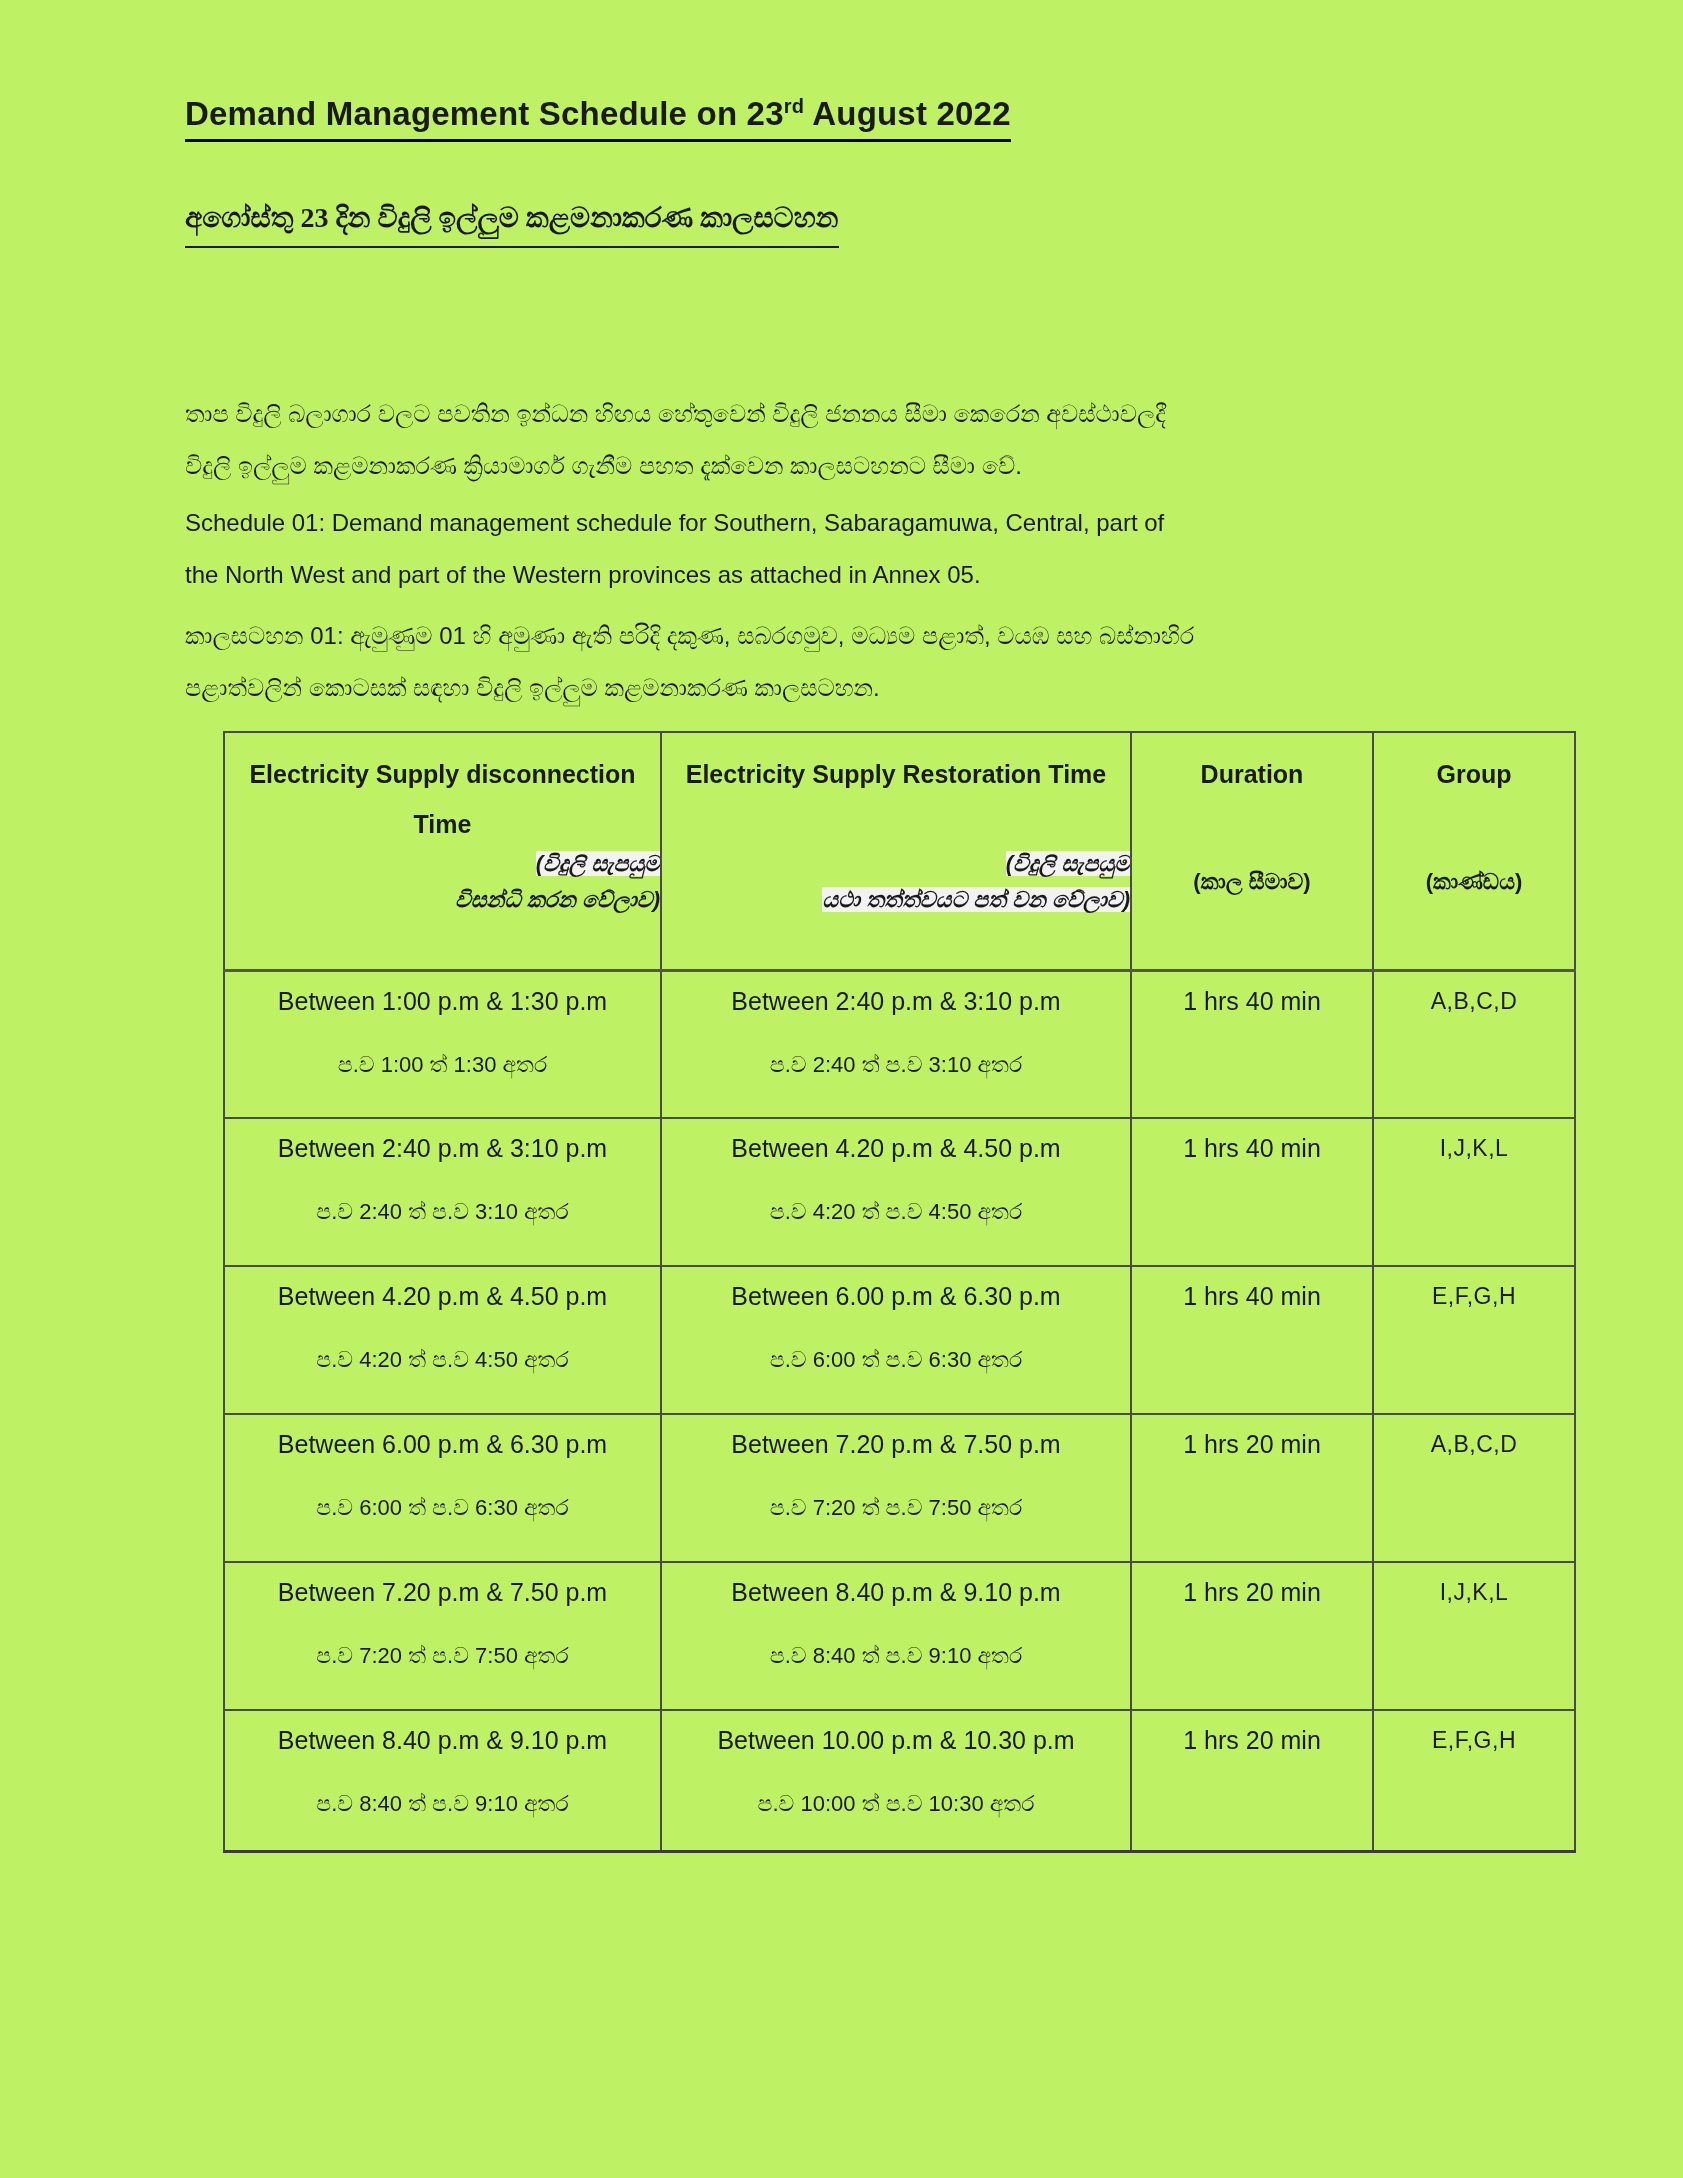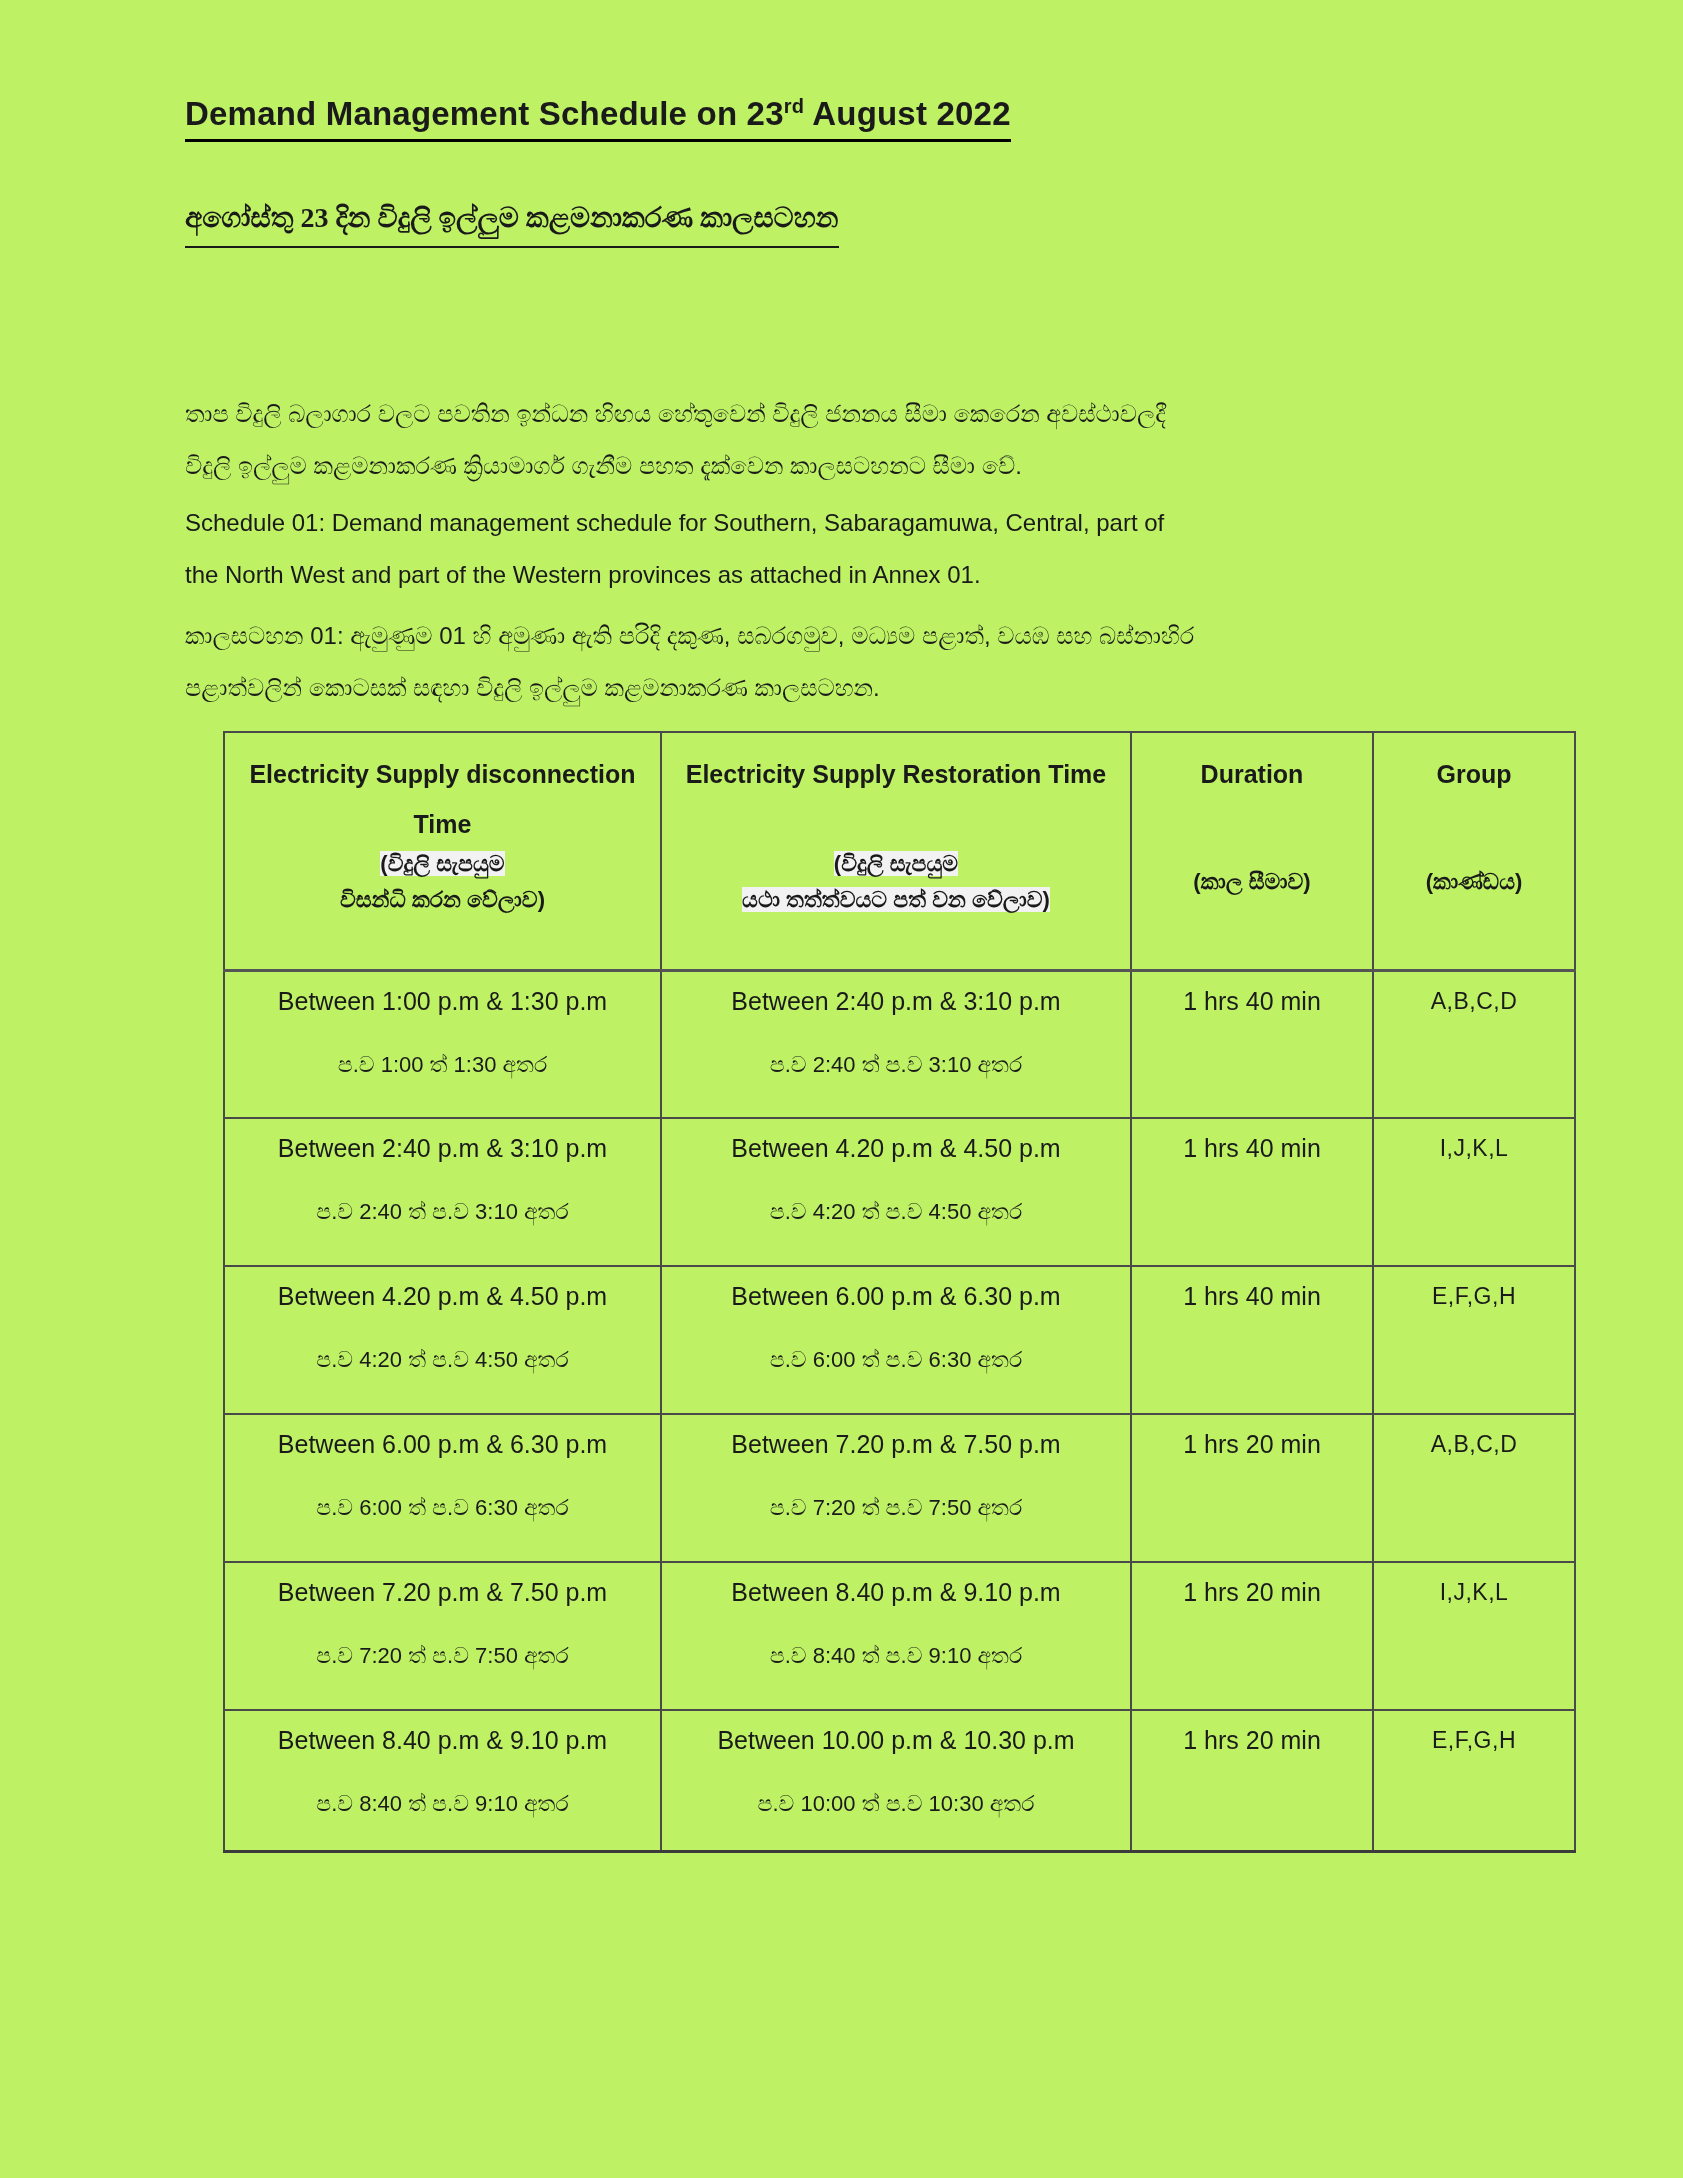--- a/index.html
+++ b/index.html
@@ -48,21 +48,21 @@
     vertical-align:top;padding:0;margin:0;font-weight:normal;
     overflow:hidden;
   }
   tr.header-row{height:238px;}
   tr.header-row th{border-bottom:3px solid #555555;position:relative;}
   tr.data-row{height:148px;}
   tr.data-row:last-child{height:141px;}
   table.schedule{border-bottom:3px solid #3c3c3c;}
 
   .h-en{margin-top:16px;text-align:center;font-weight:bold;font-size:25px;line-height:50px;}
-  .h-si-block{position:absolute;left:0;right:0;bottom:51px;text-align:center;padding:0 8px;}
+  .h-si-block{position:absolute;left:0;right:0;bottom:51px;text-align:right;padding:0 0;font-style:italic;}
   .h-si-line{font-size:22px;font-weight:bold;line-height:36px;white-space:nowrap;}
   .h-si-center{position:absolute;left:0;right:0;bottom:69px;text-align:center;}
   .h-si-center .h-si-line{white-space:nowrap;text-align:center;}
   .hl{background:#f2f2f2;}
 
   .c-en{margin-top:12px;text-align:center;font-size:25px;line-height:34px;white-space:nowrap;}
   .c-si{margin-top:30px;text-align:center;font-size:22px;line-height:34px;white-space:nowrap;}
   .c-dur{margin-top:12px;text-align:center;font-size:25px;line-height:34px;}
   .c-grp{margin-top:14px;text-align:center;font-size:23px;line-height:30px;letter-spacing:0.5px;}
 </style>
@@ -76,21 +76,21 @@
   <div class="subtitle">අගෝස්තු 23 දින විදුලි ඉල්ලුම කළමනාකරණ කාලසටහන</div>
 
 
   <div class="para sinhala intro-si">
     <div class="line">තාප විදුලි බලාගාර වලට පවතින ඉන්ධන හිඟය හේතුවෙන් විදුලි ජනනය සීමා කෙරෙන අවස්ථාවලදී</div>
     <div class="line">විදුලි ඉල්ලුම කළමනාකරණ ක්‍රියාමාර්ග ගැනීම පහත දැක්වෙන කාලසටහනට සීමා වේ.</div>
   </div>
 
   <div class="para sched-en">
     <div class="line">Schedule 01: Demand management schedule for Southern, Sabaragamuwa, Central, part of</div>
-    <div class="line">the North West and part of the Western provinces as attached in Annex 01.</div>
+    <div class="line">the North West and part of the Western provinces as attached in Annex 05.</div>
   </div>
 
   <div class="para sinhala sched-si">
     <div class="line">කාලසටහන 01: ඇමුණුම 01 හි අමුණා ඇති පරිදි දකුණ, සබරගමුව, මධ්‍යම පළාත්, වයඹ සහ බස්නාහිර</div>
     <div class="line">පළාත්වලින් කොටසක් සඳහා විදුලි ඉල්ලුම කළමනාකරණ කාලසටහන.</div>
   </div>
 
   <table class="schedule">
     <colgroup>
         <col class="c1">

